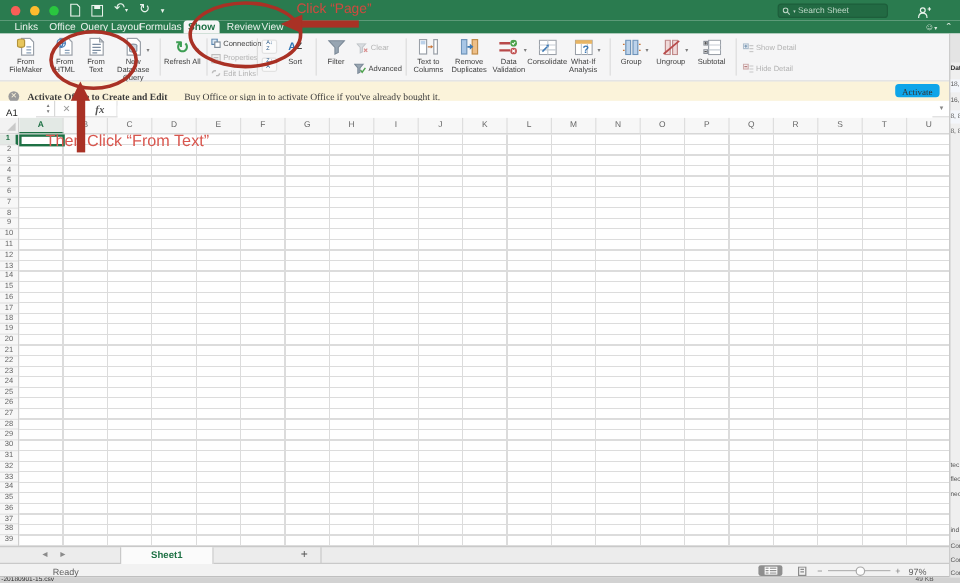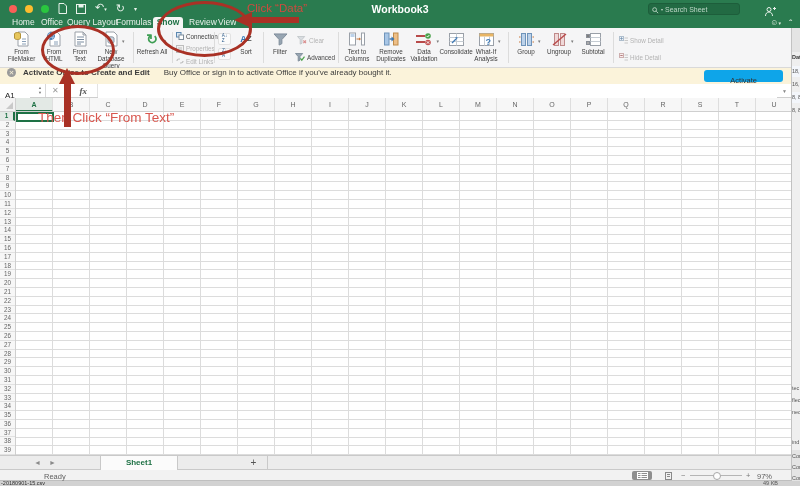--- a/index.html
+++ b/index.html
@@ -33,25 +33,25 @@
   .ric { height:18px; display:flex; align-items:center; justify-content:center; position:relative; }
   .rlb { font-size:6.3px; line-height:1.12; color:#3f3f3f; text-align:center; }
   .rcaret { position:absolute; font-size:5px; color:#7c7c7c; top:8px; }
   .rsm { position:absolute; display:flex; align-items:center; gap:2px; font-size:6.3px; color:#3f3f3f; }
   .rsm.gray { color:#b3b3b3; }
   .minisort { position:absolute; width:13px; height:12px; font-size:4.6px; color:#2e5d8c; line-height:1; display:flex; align-items:center; justify-content:center; border:1px solid #e2e2e2; border-radius:2px; background:#fbfbfb; }
   .sorticon { font-size:9px; font-weight:bold; color:#2e75b6; line-height:1; }
   .sorticon small { color:#444; font-size:8px; }
 
   
-  .notif { position:absolute; left:0; top:68px; width:791px; height:18px; background:#fbf3da; border-bottom:1px solid #e7ddc2; display:flex; align-items:flex-start; font-size:8px; color:#3c3c3c; }
+  .notif { position:absolute; left:0; top:68px; width:791px; height:18px; background:#fbf3da; border-bottom:1px solid #e7ddc2; display:flex; align-items:flex-end; font-size:8px; color:#3c3c3c;font-family:Liberation Serif, serif; }
   .notif .dismiss { margin-left:7px; width:9px; height:9px; border-radius:50%; background:#9a9a9a; color:#fbf3da; font-size:6.5px; line-height:9px; text-align:center; }
   .notif b { margin-left:7px; font-size:8px; }
   .notif .msg { margin-left:14px; }
-  .activate-btn { position:absolute; right:8px; top:2px; height:11px; line-height:10px; padding:0 20px; background:#22c55e; border:6px solid #0ea5e9; border-radius:3px; font-size:7.5px; color:#333; }
+  .activate-btn { position:absolute; right:8px; top:2px; height:11px; line-height:10px; padding:0 4px; background:#0ea5e9; border:2px solid #0ea5e9; border-radius:3px; font-size:7.5px; color:#333; }
 
   
   .fbar { position:absolute; left:0; top:84px; width:791px; height:14px; background:#fff; border-bottom:1px solid #cfcfcf; }
   .namebox { position:absolute; left:0; top:0; width:46px; height:13px; border-right:1px solid #d8d8d8; }
   .namebox input { width:30px; border:none; outline:none; font-size:8px; color:#222; padding-left:5px; height:13px; font-family:"Liberation Sans",sans-serif; }
   .stepper { position:absolute; right:3px; top:2px; font-size:4px; color:#777; line-height:4.5px; text-align:center; }
   .ficons { position:absolute; left:52px; top:0; height:13px; display:flex; align-items:center; gap:7px; font-size:8px; color:#9a9a9a; }
   .fx { font-style:italic; font-family:"Liberation Serif", serif; color:#555; font-size:9px;font-weight:bold; }
   .finput { position:absolute; left:97px; top:0; right:14px; height:13px; border-left:1px solid #e3e3e3; }
   .finput input { width:100%; height:13px; border:none; outline:none; font-size:8px; padding-left:4px; font-family:"Liberation Sans",sans-serif; }
@@ -132,39 +132,38 @@
       <span>
           <svg width="10" height="10" viewBox="0 0 10 10">
             <rect x="0.5" y="0.5" width="9" height="9" fill="none" stroke="#eaf3ec"></rect>
             <rect x="2.5" y="0.5" width="5" height="3" fill="#eaf3ec"></rect>
           </svg>
         </span>
       <span class="uglyph">↶<span style="font-size:5px;">▾</span></span>
       <span class="uglyph">↻</span>
       <span style="font-size:6px;">▾</span>
     </div>
-    <div class="win-title">Workbook3</div>
     <div class="searchbox">
       <span><svg width="7" height="7" viewBox="0 0 8 8">
             <circle cx="3" cy="3" r="2.2" fill="none" stroke="#bed7c7"></circle>
             <line x1="4.8" y1="4.8" x2="7" y2="7" stroke="#bed7c7"></line>
           </svg></span>
       <span style="font-size:4px;color:#bed7c7;">▾</span>
       <input placeholder="Search Sheet" style="">
     </div>
     <div class="share"><svg width="12" height="11" viewBox="0 0 12 11">
           <circle cx="5" cy="3.5" r="2" fill="none" stroke="#eaf3ec"></circle>
           <path d="M1.5 10c0-2.5 1.6-4 3.5-4s3.5 1.5 3.5 4" fill="none" stroke="#eaf3ec"></path>
           <line x1="9" y1="2.5" x2="12" y2="2.5" stroke="#eaf3ec"></line>
           <line x1="10.5" y1="1" x2="10.5" y2="4" stroke="#eaf3ec"></line>
         </svg></div>
   </div>
 
   <div class="tabrow">
-    <span class="rtab" style="left:12px;">Home</span>
+    <span class="rtab" style="left:12px;">Links</span>
     <span class="rtab" style="left:41px;">Office</span>
     <span class="rtab" style="left:67px;">Query Layout</span>
     <span class="rtab" style="left:116px;">Formulas</span>
     <span class="rtab rtab-active" style="left:153px;width:30px;">Show</span>
     <span class="rtab" style="left:189px;">Review</span>
     <span class="rtab" style="left:218px;">View</span>
     <span class="tr-icons">
       <span>☺<span style="font-size:5px;">▾</span></span>
       <span style="font-size:9px;font-weight:bold;">ˆ</span>
     </span>
@@ -587,20 +586,20 @@
     <span class="sl" style="top:381px;">nec</span>
     <span class="sl" style="top:411px;">ind</span>
     <div class="sl-gray" style="top:422px;height:31px;"></div>
     <span class="sl" style="top:425px;">Com</span>
     <span class="sl" style="top:436px;">Com</span>
     <span class="sl" style="top:447px;">Com</span>
   </div>
 
   <div class="anno ellipse" style="left:157px;top:1px;width:95px;height:56px;"></div>
   <div class="anno ellipse" style="left:41px;top:25px;width:74px;height:50px;"></div>
-  <div class="anno anno-text" style="left:247px;top:2px;">Click “Data”</div>
+  <div class="anno anno-text" style="left:247px;top:2px;">Click “Page”</div>
   <div class="anno arr-head-left" style="left:234px;top:12px;"></div>
   <div class="anno arr-shaft-h" style="left:251px;top:17px;width:48px;height:6px;"></div>
   <div class="anno anno-text big" style="left:38px;top:110px;">Then Click “From Text”</div>
   <div class="anno arr-head-up" style="left:59px;top:68px;"></div>
   <div class="anno arr-shaft-h" style="left:64px;top:83px;width:7px;height:44px;"></div>
 
 </div>
 
 </body></html>

